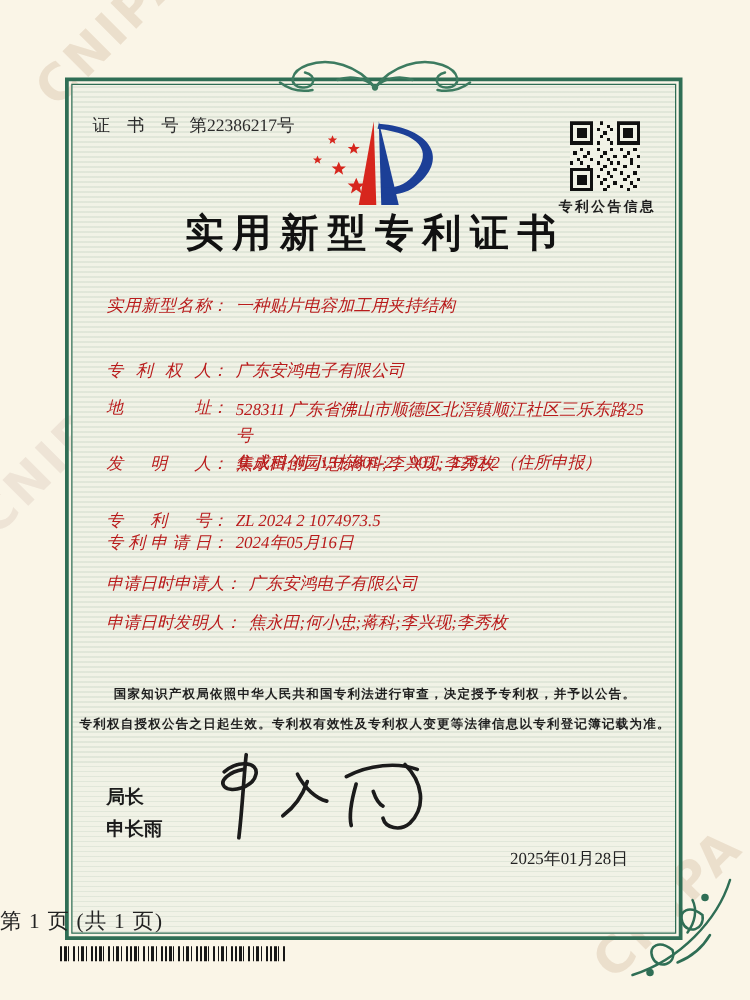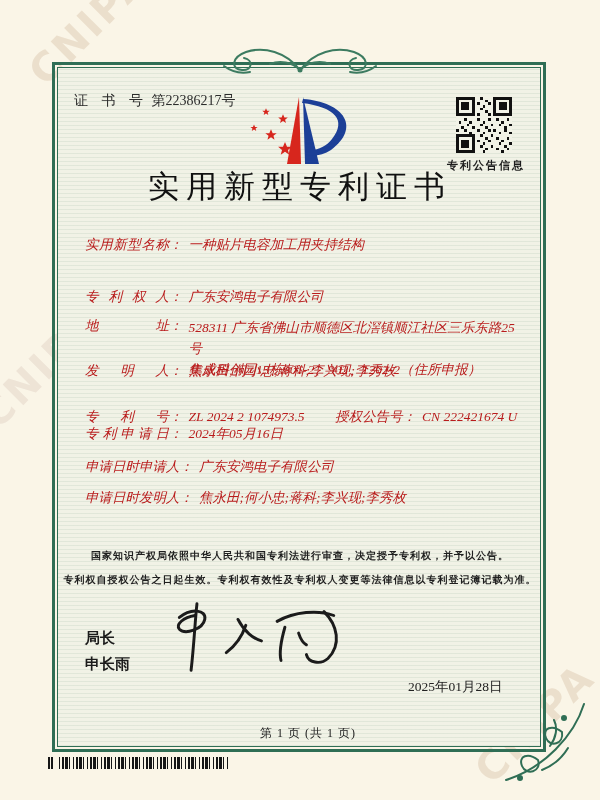--- a/index.html
+++ b/index.html
@@ -35,41 +35,41 @@
   .cert-no { position:absolute; left:74px; top:92px; font-size:14px; color:#2b2b2b; }
   .cert-no .sp { letter-spacing:5px; }
   .logo { position:absolute; left:241px; top:92px; }
   .qr { position:absolute; left:456px; top:97px; }
   .qr-caption {
     position:absolute; left:438px; top:158px; width:96px; text-align:center;
     font-size:11px; font-weight:bold; letter-spacing:2px; color:#1d1d1d;
   }
   .title {
     position:absolute; left:0; right:0; top:166px; text-align:center;
-    font-size:31px; font-weight:normal; letter-spacing:7px; color:#111;
+    font-size:31px; font-weight:bold; letter-spacing:7px; color:#111;
   }
   
   .row { position:absolute; left:85px; width:440px; font-size:13.5px; color:#b91c1c;font-style:italic; }
   .lbl { display:inline-block; width:84px; text-align:justify; text-align-last:justify; vertical-align:top; }
   .lbl-wide { display:inline-block; vertical-align:top; }
   .colon { display:inline-block; margin-right:6px; }
   .val { display:inline-block; }
   .addr-val { display:inline-block; width:330px; vertical-align:top; line-height:21px; }
   .col-right { position:absolute; left:250px; top:0; }
   
   .decl {
     position:absolute; left:62px; top:544px; width:476px; text-align:center;
     font-size:10px; font-weight:bold; letter-spacing:1px; color:#1f1f1f; line-height:24px;
   }
   
   .sig-label { position:absolute; left:85px; top:625px; font-family:"Liberation Sans","DejaVu Sans",sans-serif;
     font-weight:bold; font-size:15px; color:#1c1c1c; line-height:26px; }
   .sig-script { position:absolute; left:152px; top:597px; }
   .grant-date-footer { position:absolute; left:408px; top:678px; font-size:13.5px; color:#222; }
-  .page-no { position:absolute; left:0; right:0; top:725px; text-align:center; font-size:12px; color:#222; letter-spacing:1px;padding-left:16px; }
+  .page-no { position:absolute; left:0; right:0; top:725px; font-size:17px; color:#222; letter-spacing:1px; }
   .barcode {
     position:absolute; left:48px; top:757px; width:182px; height:12px;
     background:repeating-linear-gradient(90deg,
       #161616 0 1.5px, transparent 1.5px 3px,
       #161616 3px 5.5px, transparent 5.5px 6.5px,
       #161616 6.5px 7.5px, transparent 7.5px 10.5px,
       #161616 10.5px 12px, transparent 12px 14px);
   }
 </style>
 </head>
@@ -158,21 +158,20 @@
 <div class="row" style="top:317px;">
   <span class="lbl">地址</span><span class="colon">：</span><span class="addr-val"><span>528311 广东省佛山市顺德区北滘镇顺江社区三乐东路25号</span><br><span>集成科创园13栋901-2、902、1202-2（住所申报）</span></span>
 </div>
 
 <div class="row" style="top:362px;">
   <span class="lbl">发明人</span><span class="colon">：</span><span class="val">焦永田;何小忠;蒋科;李兴现;李秀枚</span>
 </div>
 
 <div class="row" style="top:392px;margin-top:16px;">
   <span class="lbl">专利号</span><span class="colon">：</span><span class="val">ZL 2024 2 1074973.5</span>
-  <span class="col-right"><span>授权公告号</span><span class="colon">：</span><span>CN 222421674 U</span></span>
 </div>
 
 <div class="row" style="top:425px;">
   <span class="lbl">专利申请日</span><span class="colon">：</span><span class="val">2024年05月16日</span>
 </div>
 
 <div class="row" style="top:458px;">
   <span class="lbl-wide">申请日时申请人</span><span class="colon">：</span><span class="val">广东安鸿电子有限公司</span>
 </div>
 

